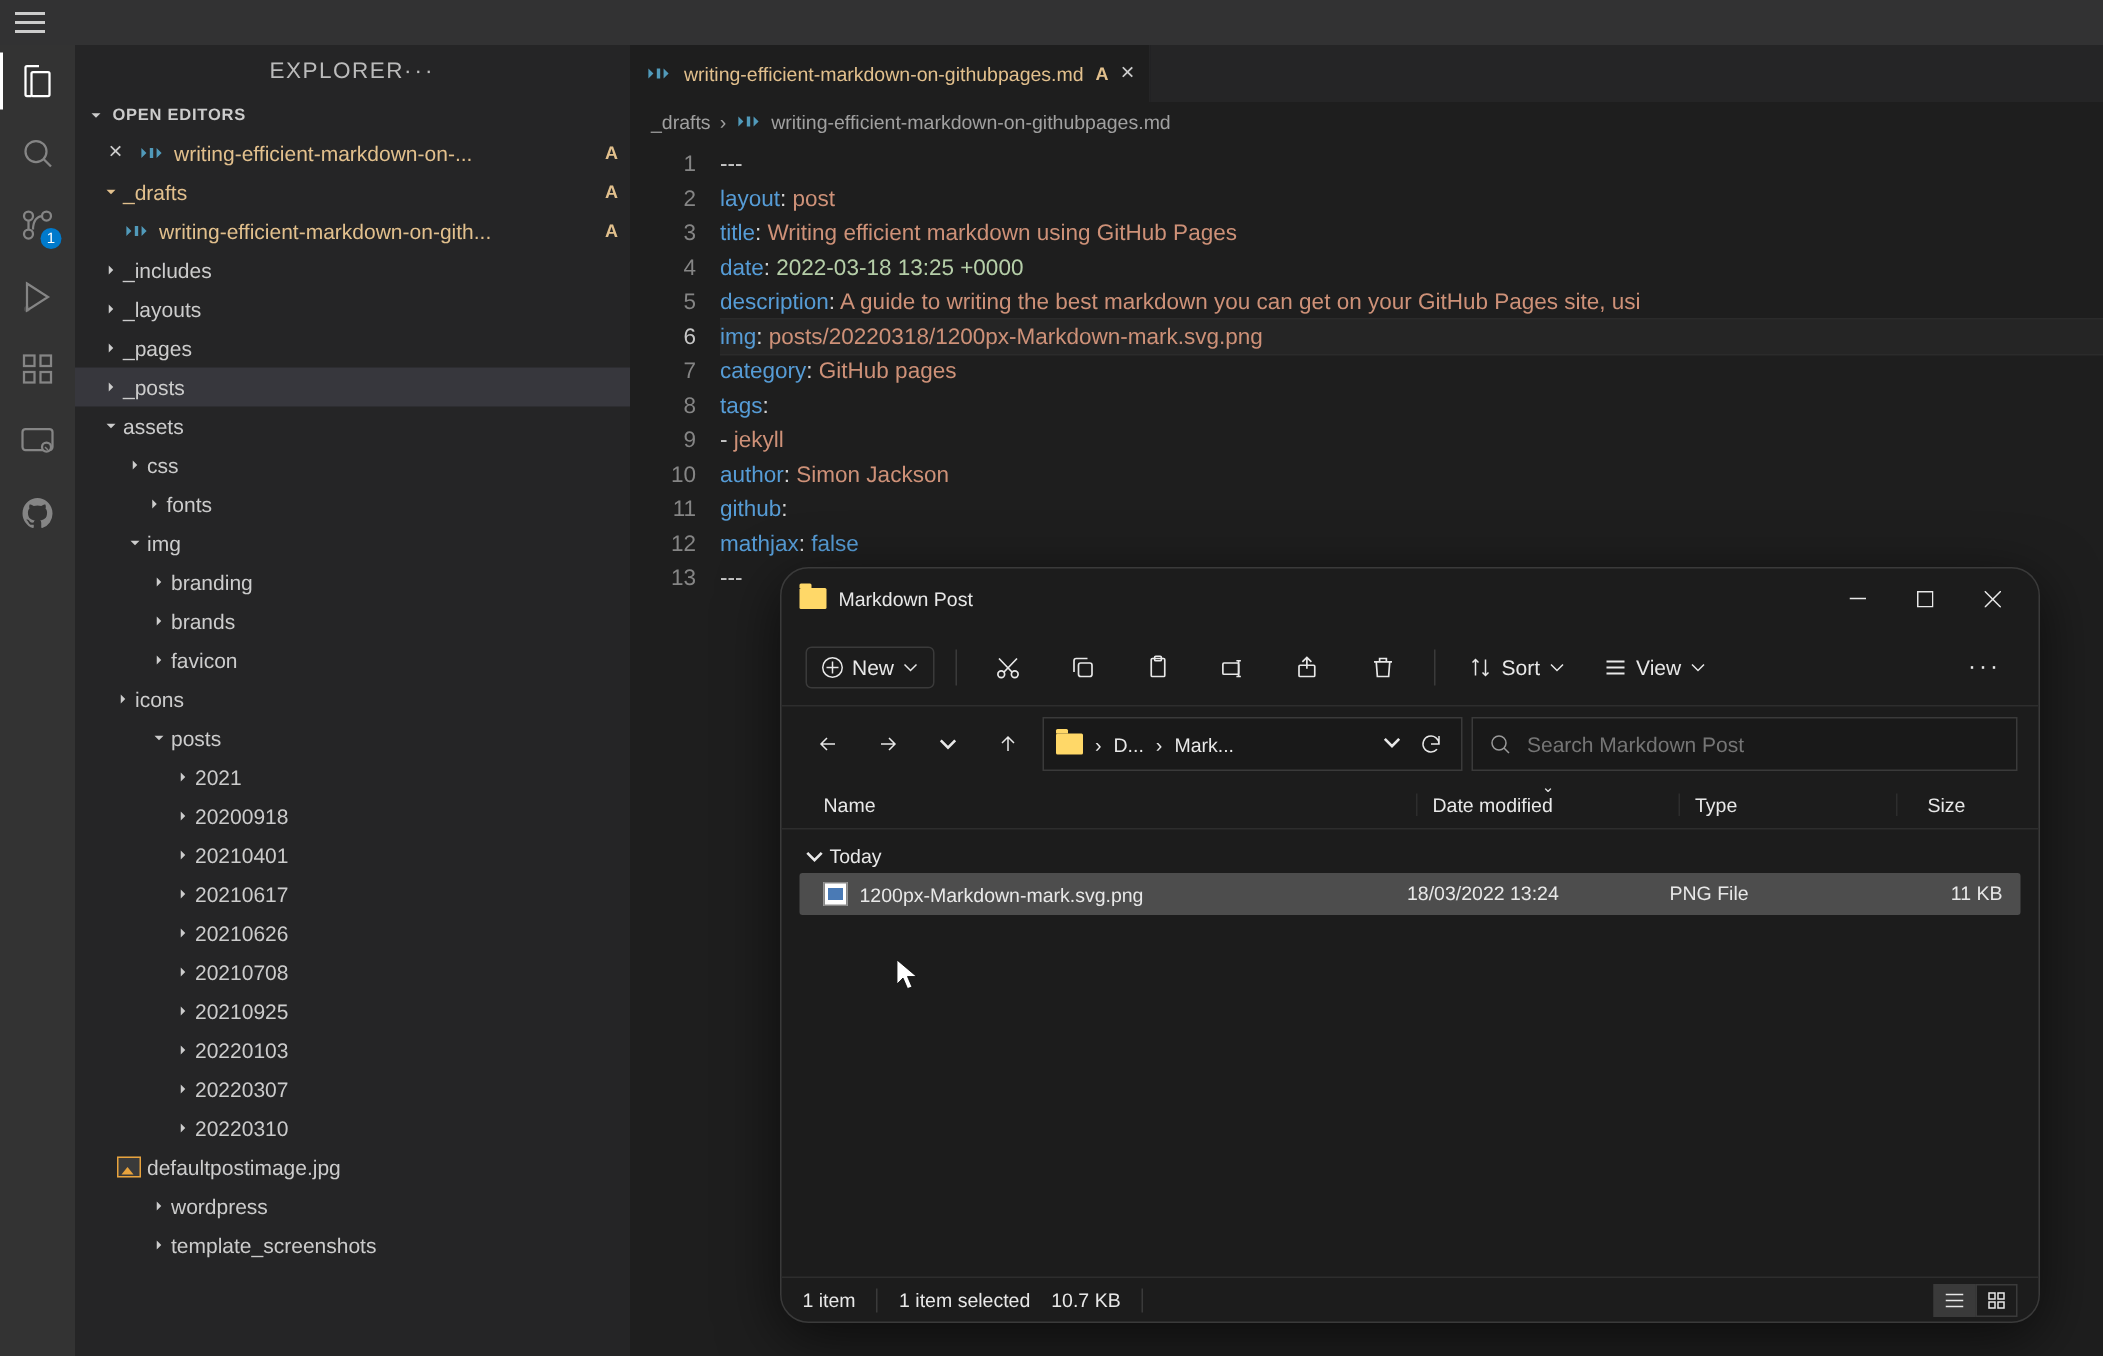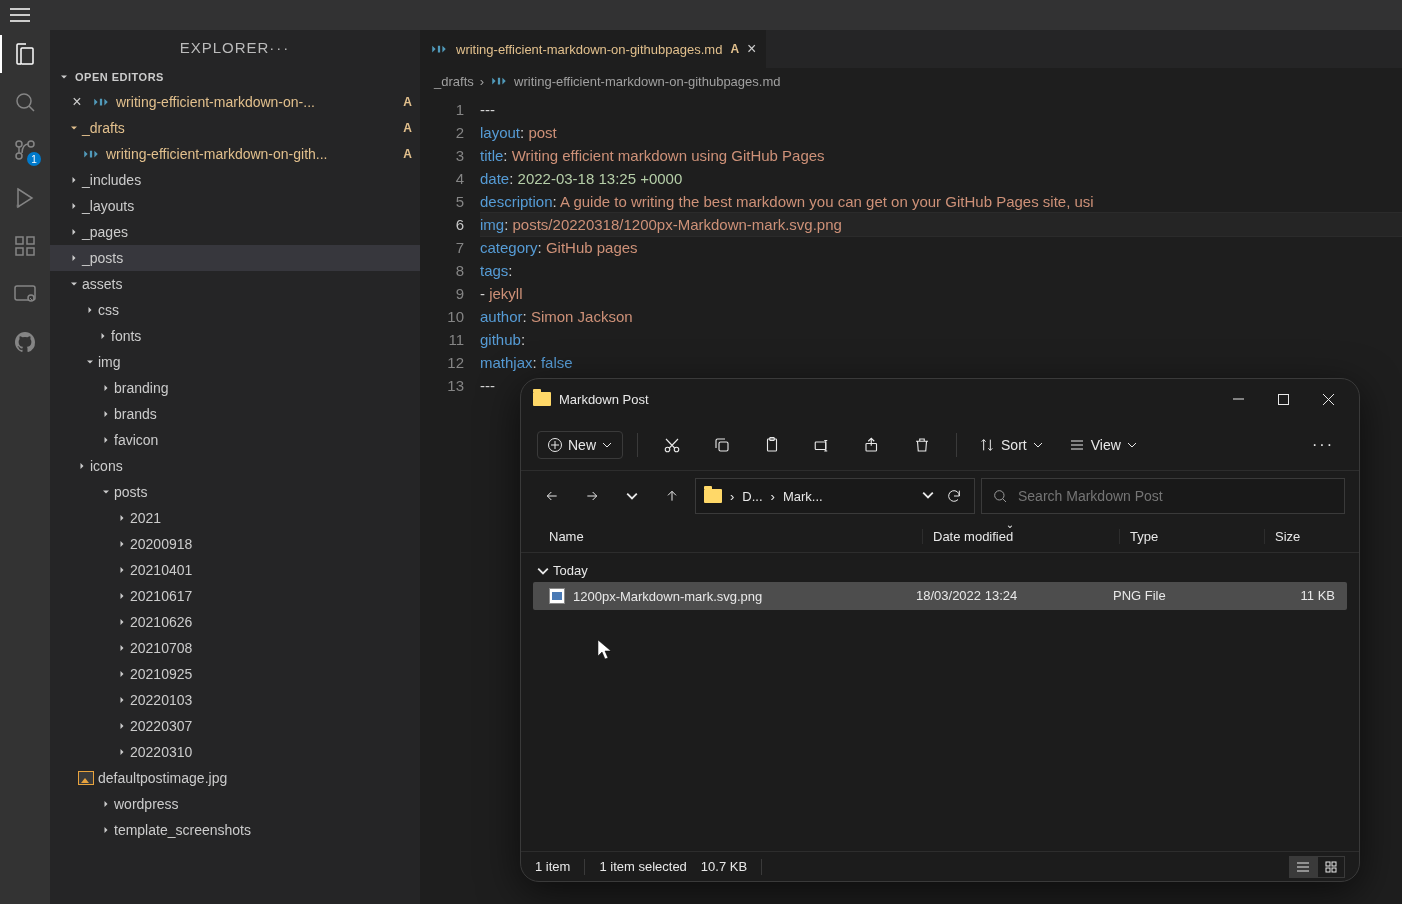--- a/index.html
+++ b/index.html
@@ -57,22 +57,22 @@
 .fe-sep { width: 1px; height: 24px; background: #3a3a3a; margin: 0 4px; }
 .fe-sortview { display: flex; align-items: center; gap: 6px; padding: 5px 8px; font-size: 14px; cursor: pointer; }
 .fe-nav { height: 50px; display: flex; align-items: center; padding: 0 14px; gap: 6px; }
 .fe-navbtn { width: 34px; height: 34px; display:flex; align-items:center; justify-content:center; cursor:pointer; color:#e8e8e8; }
 .fe-addrbox { flex: 0 0 280px; height: 36px; border: 1px solid #3a3a3a; background: #191919; display: flex; align-items: center; padding: 0 8px; gap: 8px; font-size: 13px; }
 .fe-search { flex: 1; height: 36px; border: 1px solid #3a3a3a; background: #191919; display: flex; align-items: center; padding: 0 10px; gap: 10px; font-size: 14px; color: #9a9a9a; }
 .fe-search input { background: transparent; border: none; outline: none; color: #e8e8e8; flex:1; font-size: 14px; }
 .fe-headers { display: flex; font-size: 13px; color: #e8e8e8; border-bottom: 1px solid #2d2d2d; padding: 8px 0 8px 28px; }
 .fe-col-name { flex: 1; position: relative; }
 .fe-col-date { width: 175px; position: relative; border-left: 1px solid #2d2d2d; padding-left: 10px; }
-.fe-col-type { width: 145px; border-left: 1px solid #2d2d2d; padding-left: 10px; margin-left: 22px; }
-.fe-col-size { width: 95px; border-left: 1px solid #2d2d2d; padding-left: 10px; }
+.fe-col-type { width: 145px; border-left: 1px solid #2d2d2d; padding-left: 10px; }
+.fe-col-size { width: 95px; border-left: 1px solid #2d2d2d; padding-left: 20px; }
 .fe-body { flex: 1; padding: 6px 12px 0 12px; font-size: 13px; }
 .fe-group { display: flex; align-items: center; gap: 4px; padding: 4px 4px; color: #e8e8e8; }
 .fe-row { display: flex; padding: 6px 4px 6px 16px; border-radius: 2px; }
 .fe-row.sel { background: #4d4d4d; }
 .fe-row .fe-col-name { display: flex; align-items: center; gap: 8px; }
 .fe-file-ic { width: 16px; height: 16px; background: #fff; border: 1px solid #888; position: relative; }
 .fe-file-ic::after { content:''; position:absolute; left:2px; top:3px; right:2px; bottom:3px; background:#4a7ab5; }
 .fe-col-size-val { text-align: right; padding-right: 8px; }
 .fe-status { height: 30px; border-top: 1px solid #2d2d2d; display: flex; align-items: center; padding: 0 14px; gap: 14px; font-size: 13px; color: #e8e8e8; }
 .fe-status-sep { width:1px; height:16px; background:#3a3a3a; }

